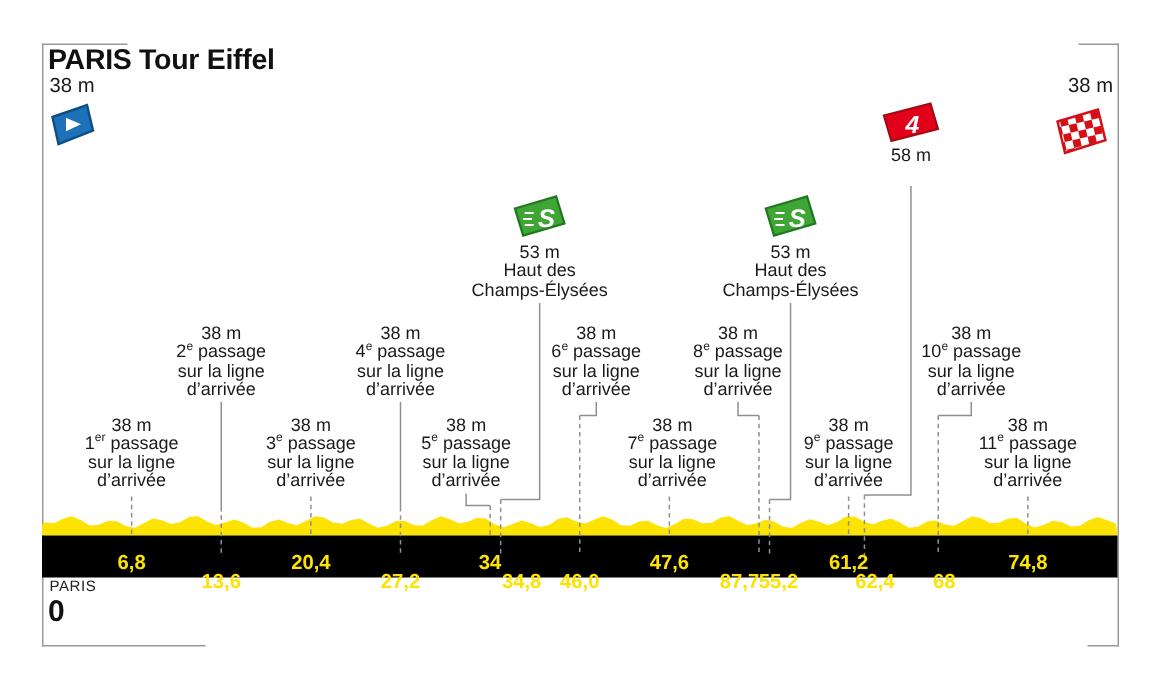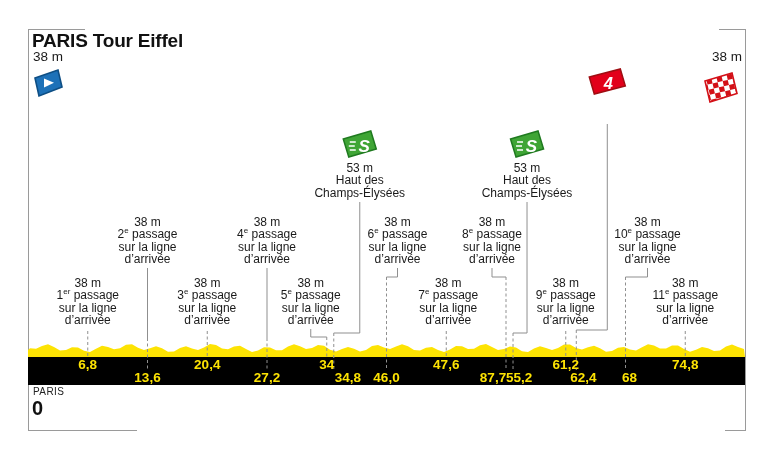--- a/index.html
+++ b/index.html
@@ -11,21 +11,21 @@
   .start-elev{position:absolute;left:33px;top:49px;font-size:13.5px;color:#1a1a1a;}
   .finish-name{position:absolute;right:25px;top:30px;font-size:19px;font-weight:800;letter-spacing:-0.2px;white-space:nowrap;text-align:right;}
   .finish-elev{position:absolute;right:26px;top:49px;font-size:13.5px;color:#1a1a1a;text-align:right;}
   .footer-loc{position:absolute;left:33px;top:386px;font-size:10px;letter-spacing:0.4px;color:#222;}
   .footer-zero{position:absolute;left:32px;top:397px;font-size:20px;font-weight:800;}
   .footer-dist{position:absolute;right:30px;top:397px;font-size:20px;font-weight:800;text-align:right;}
   .marker-label{position:absolute;transform:translateX(-50%);text-align:center;
       font-size:12px;line-height:12.4px;color:#1a1a1a;white-space:nowrap;}
   .marker-label sup{font-size:8px;line-height:0;}
   .km-label{position:absolute;transform:translateX(-50%);font-size:13.5px;line-height:13px;
-      font-weight:700;color:#FDE303;white-space:nowrap;}
+      font-weight:700;color:#FDE303;white-space:nowrap;margin-top:10px;}
 </style>
 </head>
 <body>
 
 <div class="stage">
   <svg id="chart-svg" width="768" height="463">
       <path d="M28.5,29 V431 M745.5,29 V431" stroke="#9A9A9A" fill="none" stroke-width="1"></path>
       <path d="M28,29.5 H85 M719,29.5 H746 M28,430.5 H137 M725,430.5 H746" stroke="#9A9A9A" fill="none" stroke-width="1"></path>
       <path d="M28,357 L28,350 L30,348.2 L36,348.8 L42,345.9 L48,344.2 L54,346.9 L60,350.4 L66,349.9 L72,347.2 L78,347.5 L84,350.8 L90,351.9 L96,348.7 L102,345.7 L108,346.9 L114,349.3 L120,348.2 L126,344.7 L132,344.2 L138,347.7 L144,350.0 L150,348.3 L156,346.3 L162,348.2 L168,351.7 L174,351.5 L180,347.9 L186,346.3 L192,348.6 L198,350.1 L204,347.4 L210,344.1 L216,345.0 L222,348.4 L228,349.2 L234,346.6 L240,345.8 L246,349.0 L252,351.9 L258,350.5 L264,347.3 L270,347.4 L276,350.2 L282,350.3 L288,346.6 L294,344.2 L300,346.2 L306,348.9 L312,347.9 L318,345.1 L324,345.8 L330,349.7 L336,351.5 L342,349.1 L348,347.0 L354,348.8 L360,351.4 L366,350.0 L372,346.0 L378,344.9 L384,347.6 L390,349.0 L396,346.5 L402,344.2 L408,346.3 L414,350.1 L420,350.5 L426,347.7 L432,347.1 L438,350.1 L444,352.0 L450,349.4 L456,345.9 L462,346.2 L468,348.9 L474,348.7 L480,345.3 L486,344.0 L492,347.1 L498,350.0 L504,349.0 L510,346.5 L516,347.6 L522,351.2 L528,351.9 L534,348.5 L540,346.2 L546,347.9 L552,350.0 L558,348.0 L564,344.4 L570,344.5 L576,347.9 L582,349.5 L588,347.2 L594,345.7 L600,348.3 L606,351.8 L612,351.1 L618,347.7 L624,347.0 L630,349.6 L636,350.5 L642,347.3 L648,344.2 L654,345.5 L660,348.6 L666,348.5 L672,345.6 L678,345.4 L684,349.1 L690,351.7 L696,349.8 L702,347.1 L708,348.2 L714,351.0 L720,350.5 L726,346.6 L732,344.6 L738,346.9 L744,349.0 L745,357 Z" fill="#FDE303"></path>
       <rect x="28" y="357" width="717" height="28" fill="#000000"></rect>
@@ -198,20 +198,21 @@
         <div>Champs-Élysées</div>
       </div>
       <div class="km-label" style="left: 347.779px; top: 371px;">34,8</div>
       <div class="marker-label" style="left: 527.029px; top: 162px;">
         <div>53 m</div>
         <div>Haut des</div>
         <div>Champs-Élysées</div>
       </div>
       <div class="km-label" style="left: 519.029px; top: 371px;">55,2</div>
       <div class="marker-label" style="left: 607.294px; top: 97px;">
+        <div>58 m</div>
       </div>
       <div class="km-label" style="left: 583.294px; top: 371px;">62,4</div>
     </div>
   <div class="start-name">PARIS Tour Eiffel</div>
   <div class="start-elev">38 m</div>
   <div class="finish-elev">38 m</div>
   <div class="footer-loc">PARIS</div>
   <div class="footer-zero">0</div>
 </div>
 

